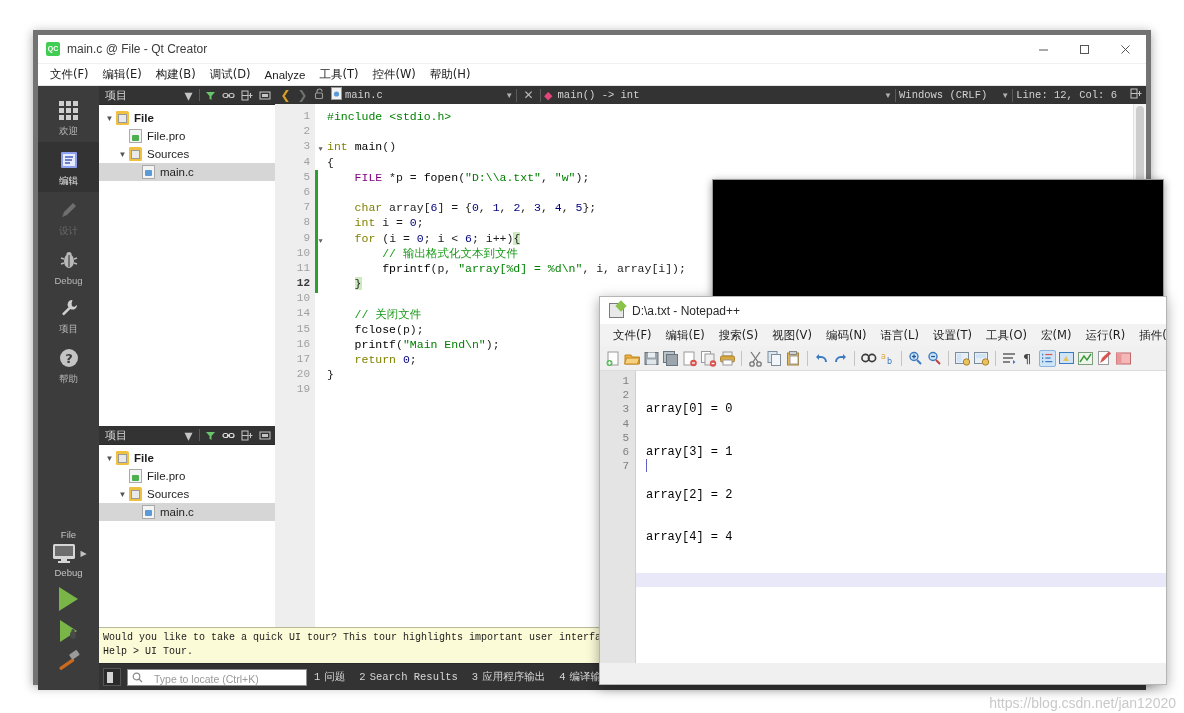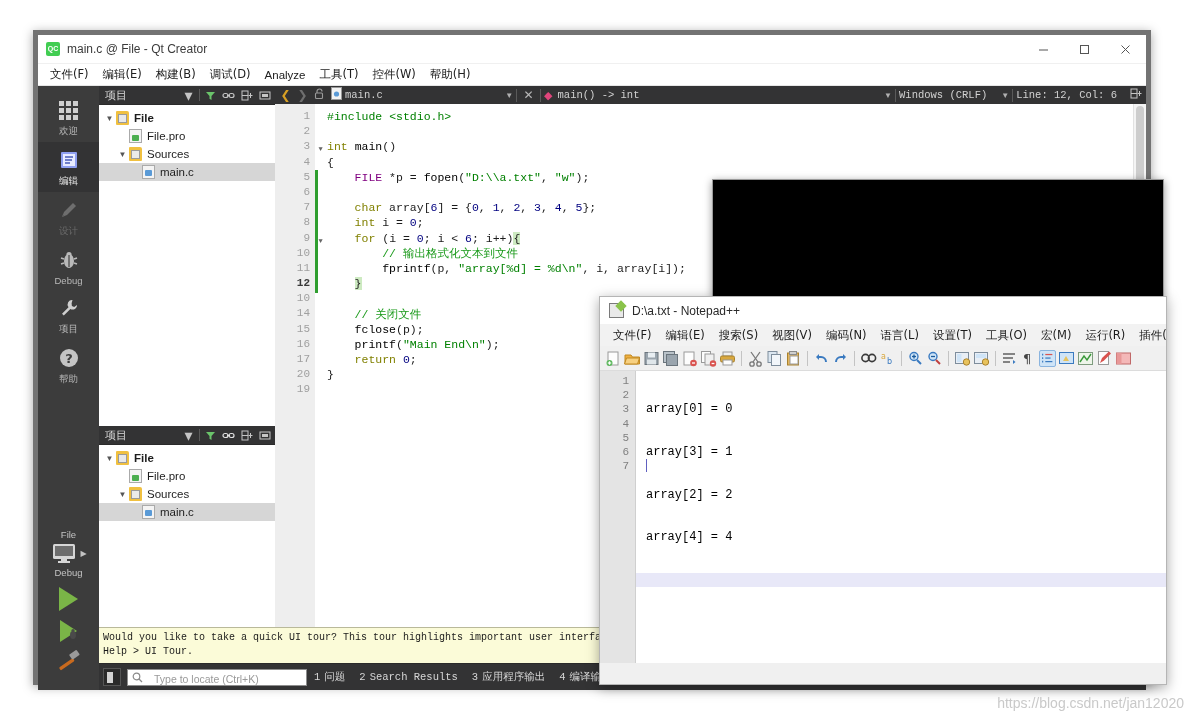--- a/index.html
+++ b/index.html
@@ -236,21 +236,21 @@
     flex:1; font-family:"Liberation Mono", monospace; font-size:12px;
     color:#000000; padding-top:3px; line-height:14.2px; white-space:pre;
     position:relative;
   }
   #npp-text .row { height:14.2px; padding-left:10px;}
   #npp-text .row.cur { background:#e8e8f8; }
   #npp-caret { position:absolute; left:10px; top:88px; width:1px; height:13px; background:#6060c0;}
 
   
   #watermark {
-    position:absolute; right:0; bottom:2px;
+    position:absolute; right:8px; bottom:2px;
     font-size:14px; color:#c9c9c9; font-family:"Liberation Sans", sans-serif;
     letter-spacing:0px; white-space:nowrap;
   }
 </style>
 </head>
 <body>
 
 <div id="root">
 
   <div id="qt-window">

